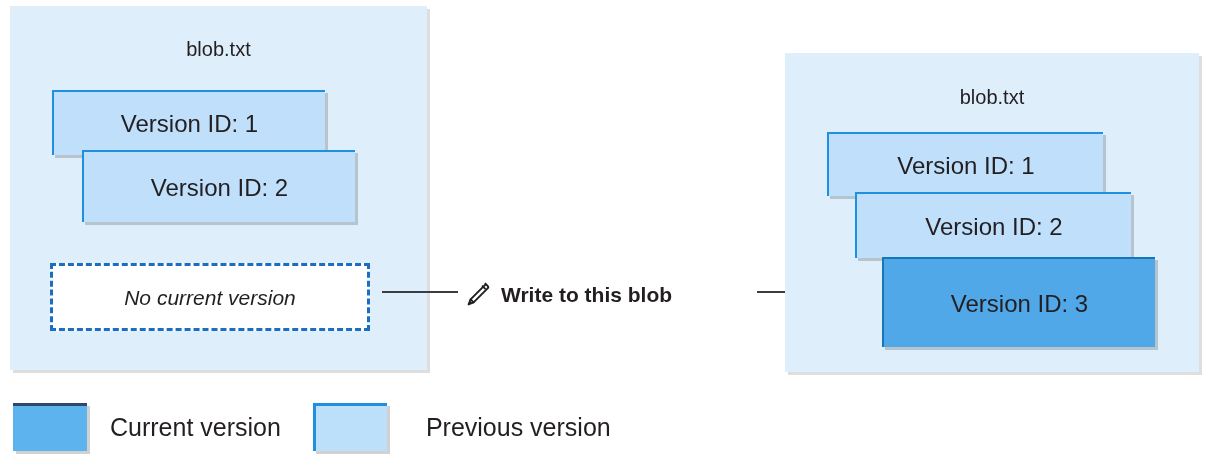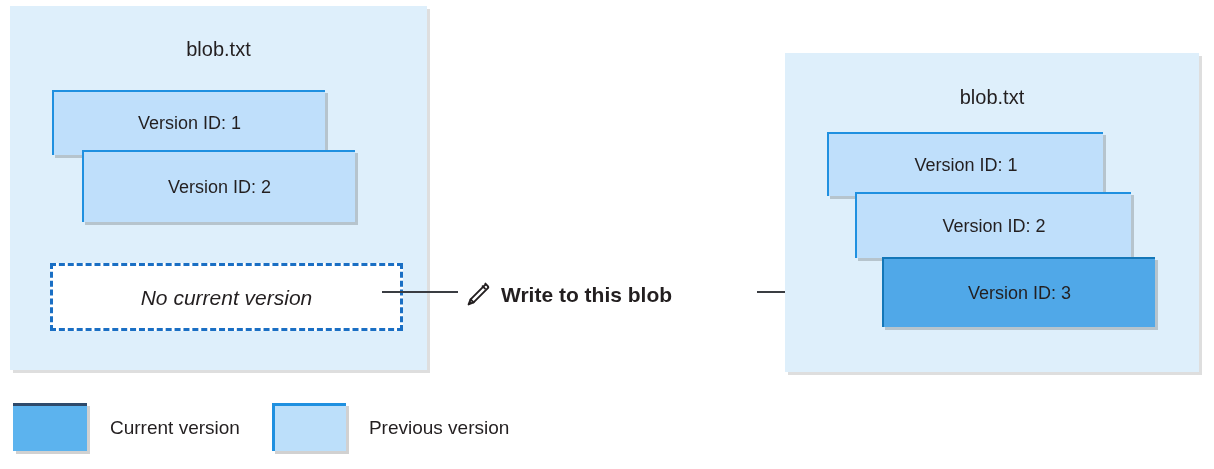--- a/index.html
+++ b/index.html
@@ -38,21 +38,21 @@
   #panel-before .panel-title { top: 30px; }
   #panel-after  .panel-title { top: 31px; }
 
   
   .version-card {
     position: absolute;
     box-sizing: border-box;
     display: flex;
     align-items: center;
     justify-content: center;
-    font-size: 18px;
+    font-size: 24px;
     line-height: 25px;
     color: #231f20;
     white-space: nowrap;
     box-shadow: 3px 3px 0 0 rgba(0,0,0,0.18);
   }
   .version-card.previous {
     background: #bfdffb;
     border-top: 2px solid #1f90e0;
     border-left: 2px solid #1f90e0;
   }
@@ -62,28 +62,28 @@
     border-left: 2px solid #1477b8;
   }
 
   
   #before-v1 { left: 42px; top: 84px;  width: 273px; height: 65px; }
   #before-v2 { left: 72px; top: 144px; width: 273px; height: 72px; }
 
   
   #after-v1 { left: 42px; top: 79px;  width: 276px; height: 64px; }
   #after-v2 { left: 70px; top: 139px; width: 276px; height: 66px; }
-  #after-v3 { left: 97px; top: 204px; width: 273px; height: 70px; }
+  #after-v3 { left: 97px; top: 204px; width: 273px; height: 90px; }
 
   
   #no-current-version {
     position: absolute;
     left: 40px;
     top: 257px;
-    width: 353px;
+    width: 320px;
     height: 68px;
     box-sizing: border-box;
     background: #ffffff;
     border: 3px dashed #1a6fc4;
     display: flex;
     align-items: center;
     justify-content: center;
     font-style: italic;
     font-size: 21px;
     line-height: 25px;
@@ -148,27 +148,27 @@
   .legend-swatch.current {
     background: #5cb3ee;
     border-top: 3px solid #2e4a6b;
   }
   .legend-swatch.previous {
     background: #bcdffa;
     border-top: 3px solid #1f90e0;
     border-left: 3px solid #1f90e0;
   }
   .legend-label {
-    font-size: 19px;
+    font-size: 25px;
     line-height: 27px;
     color: #231f20;
     white-space: nowrap;
     margin-left: 23px;
   }
-  #legend-item-previous { margin-left: 32px; }
+  #legend-item-previous { margin-left: 32px; gap: 16px; }
 </style>
 </head>
 <body>
 
 <div class="panel" id="panel-before">
   <div class="panel-title">blob.txt</div>
 
   <div class="version-card previous" id="before-v1">
     <span>Version ID: 1</span>
   </div>

